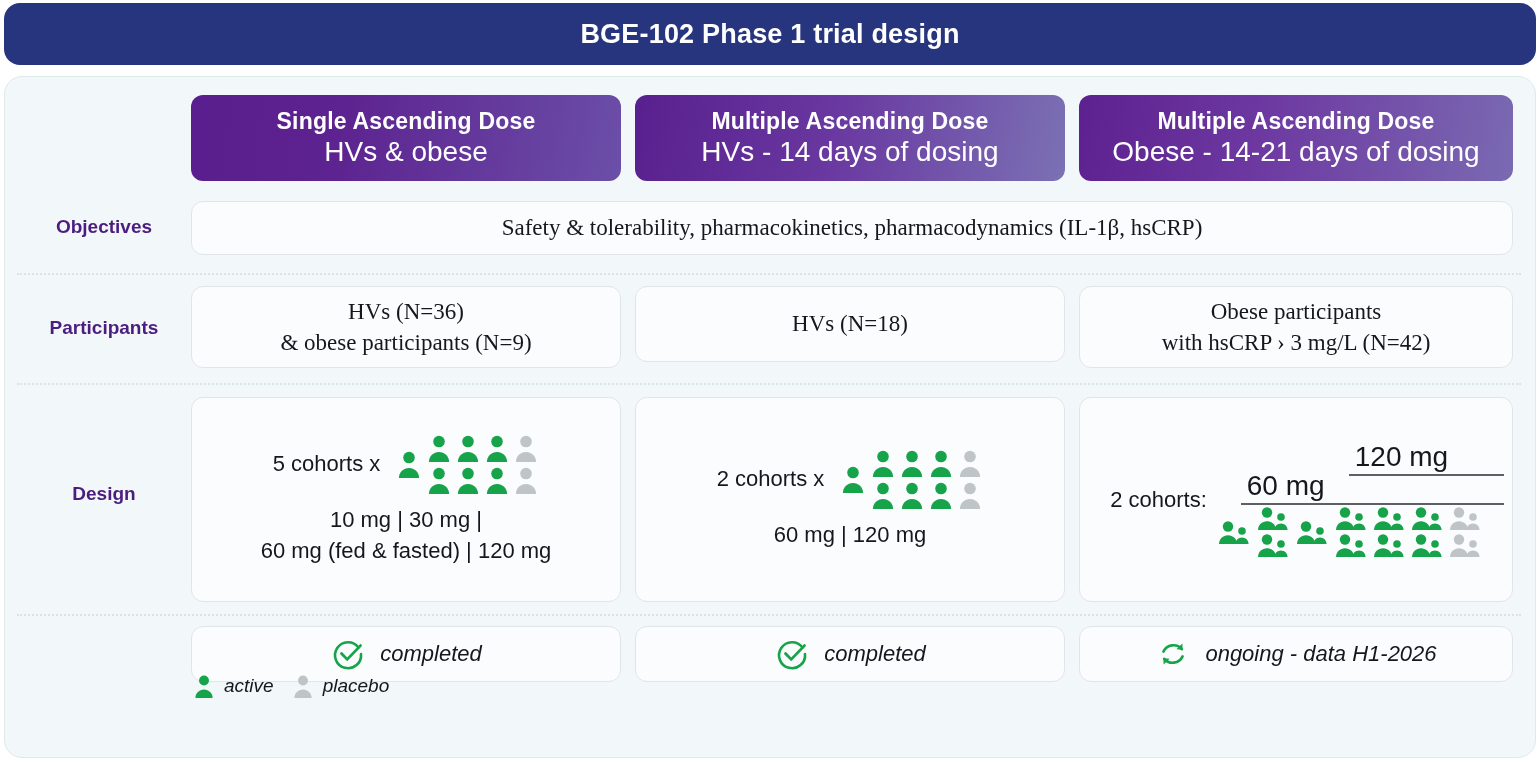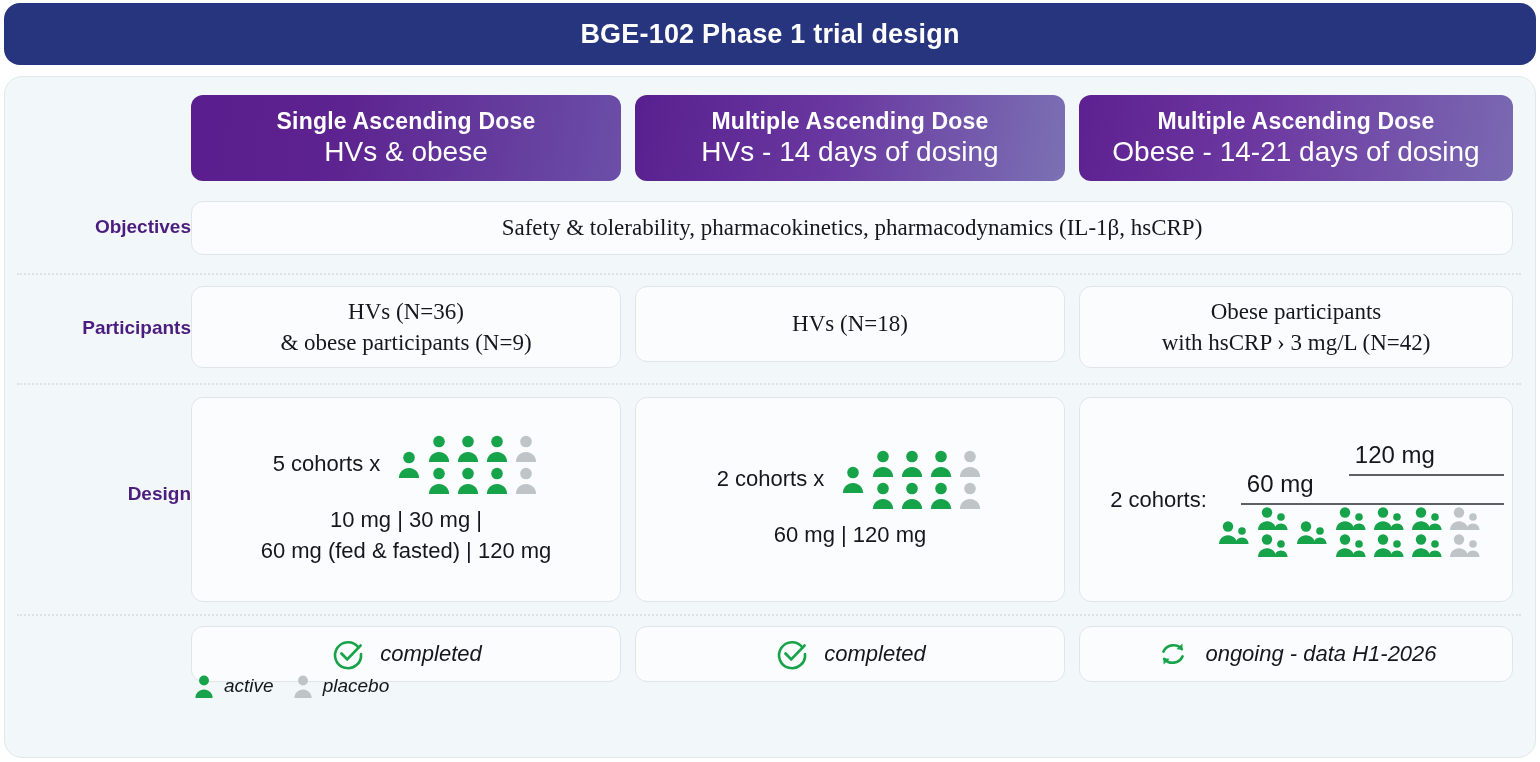--- a/index.html
+++ b/index.html
@@ -32,21 +32,21 @@
     width: 1532px; height: 682px;
     background: #f2f7f9;
     border: 1px solid #dfe9ec;
     border-radius: 18px;
     padding: 0;
   }
 
   
   .grid { position: absolute; left: 0; top: 0; width: 100%; height: 100%; }
 
-  .labelcol { position: absolute; left: 12px; width: 174px; text-align: right; }
+  .labelcol { position: absolute; left: 12px; width: 174px; text-align: center; }
   .labelcol .rowlabel {
     color: #4b1d7e;
     font-weight: bold;
     font-size: 19px;
   }
 
   .col { position: absolute; }
   .c1 { left: 186px;  width: 430px; }
   .c2 { left: 630px;  width: 430px; }
   .c3 { left: 1074px; width: 434px; }
@@ -119,21 +119,21 @@
   
   .d3-wrap {
     display: flex; align-items: center; justify-content: center;
     width: 100%; height: 100%; gap: 10px;
   }
   .d3-right { position: relative; display: flex; flex-direction: column; }
   .brackets { position: relative; height: 64px; width: 100%; }
   .br-line {
     position: absolute; height: 0; border-top: 2px solid #5d6165;
   }
-  .br-label { position: absolute; font-size: 24px; color: #14181c; white-space: nowrap; }
+  .br-label { position: absolute; font-size: 28px; color: #14181c; white-space: nowrap; }
   .d3-people { display: flex; align-items: center; gap: 5px; }
   .pair-col { display: flex; flex-direction: column; gap: 1px; }
   .pair-grid { display: grid; grid-template-columns: repeat(4, auto); gap: 1px 4px; }
 
   svg { display: block; }
 </style>
 </head>
 <body>
 
 <div class="page">

